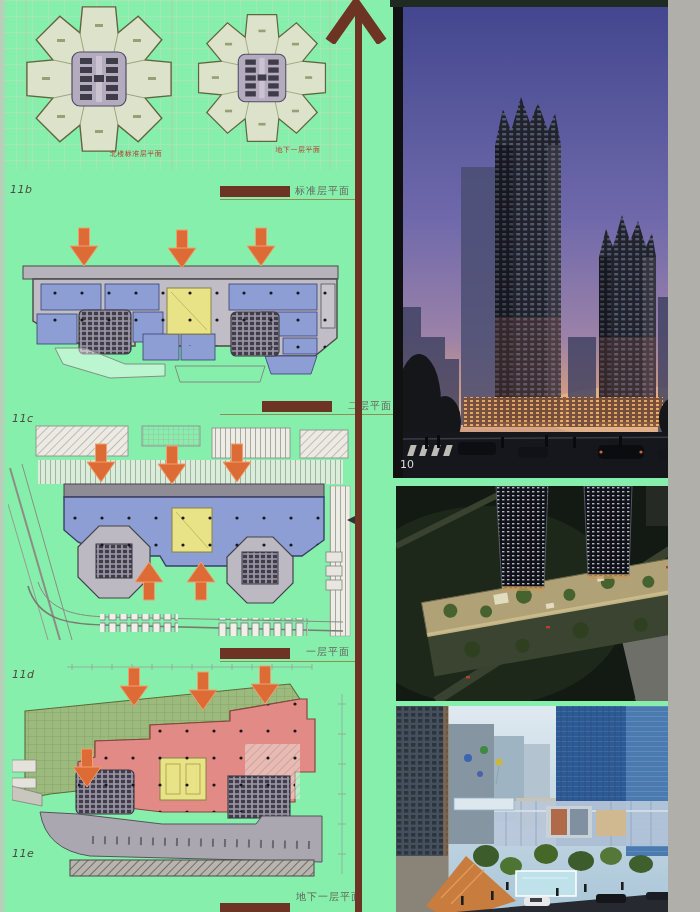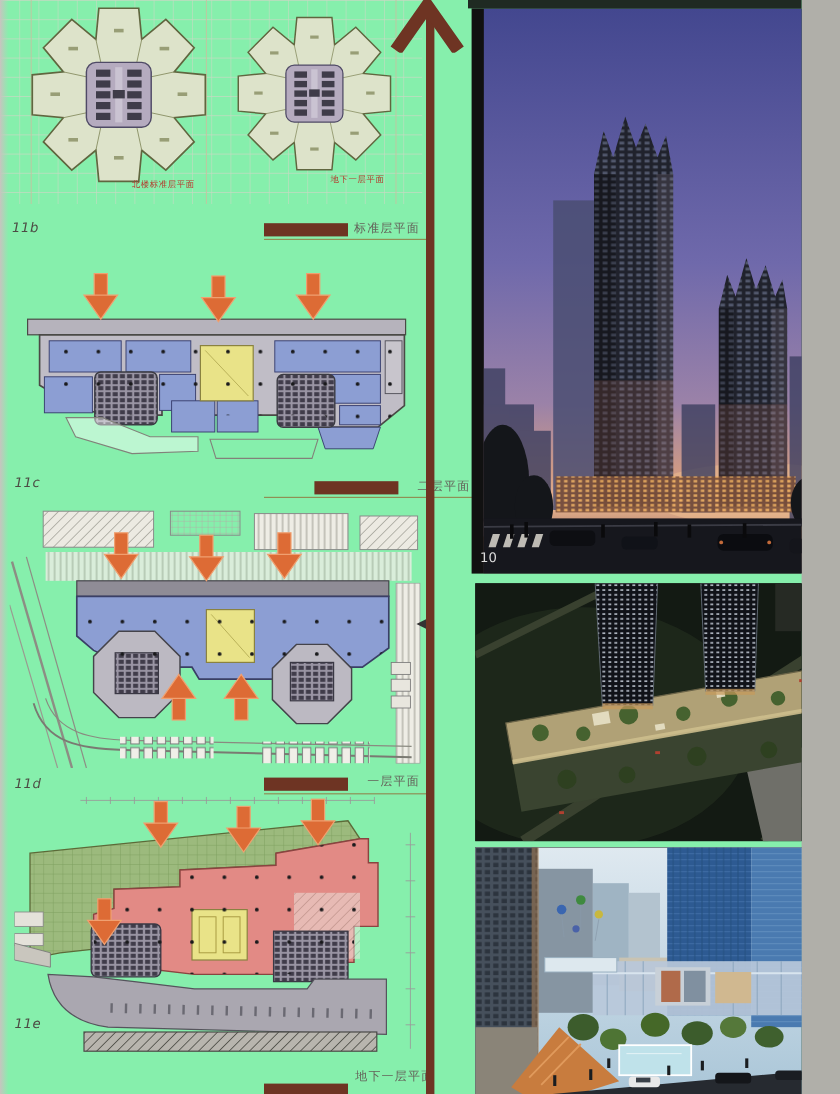--- a/index.html
+++ b/index.html
@@ -89,22 +89,22 @@
   </svg>
 
   <svg class="abs" style="left:196px;top:12px;" width="132" height="132" viewBox="0 0 150 150">
     <use href="#octplan" x="0" y="0" width="150" height="150"></use>
   </svg>
 
   <div class="plan-cap" style="left:88px;top:149px;">北楼标准层平面</div>
   <div class="plan-cap" style="left:250px;top:145px;">地下一层平面</div>
 
   <div class="sec-idx" style="left:10px;top:183px;">11b</div>
-  <div class="sec-idx" style="left:12px;top:396px;">11c</div>
-  <div class="sec-idx" style="left:12px;top:647px;">11d</div>
+  <div class="sec-idx" style="left:12px;top:412px;">11c</div>
+  <div class="sec-idx" style="left:12px;top:668px;">11d</div>
   <div class="sec-idx" style="left:12px;top:847px;text-align:right;">11e</div>
 
   <div class="cap-row" style="top:186px;">
     <div class="cap-bar"></div>
     <span class="cap-text">标准层平面</span>
   </div>
   <div class="cap-row" style="top:401px;padding-left:42px;">
     <div class="cap-bar"></div>
     <span class="cap-text">二层平面</span>
   </div>

